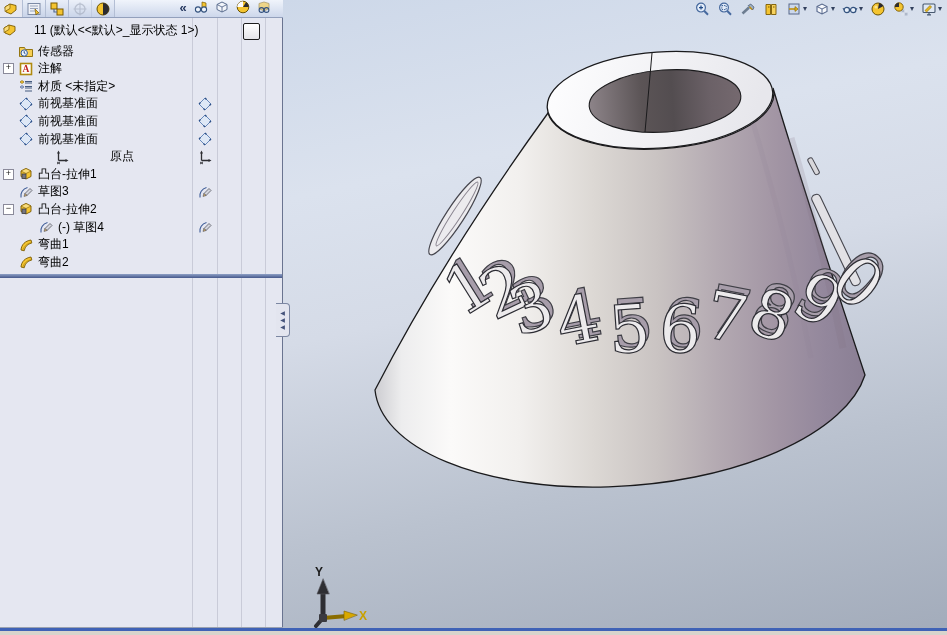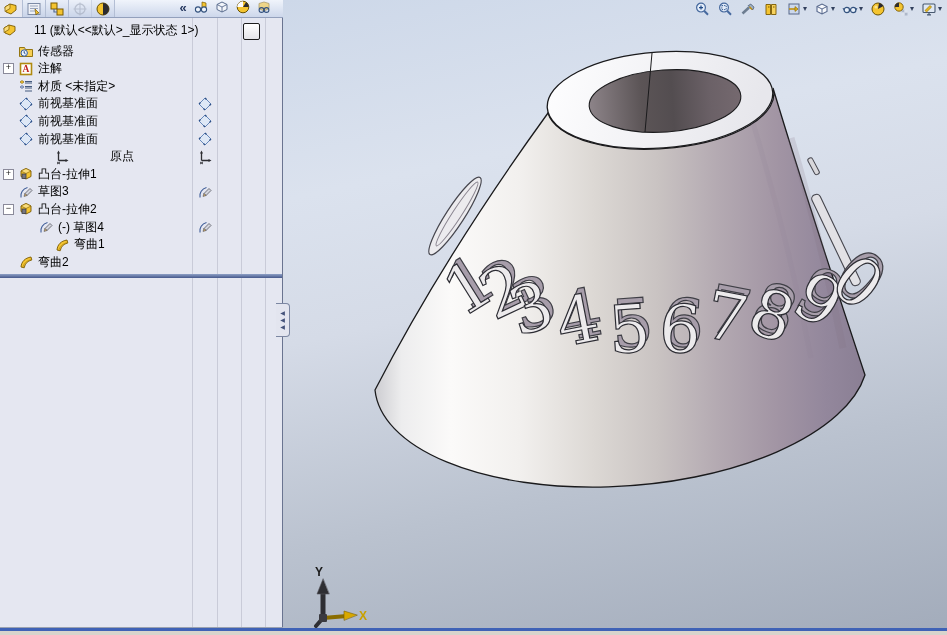--- a/index.html
+++ b/index.html
@@ -431,21 +431,21 @@
               <path d="M7 9.5 L12 4.5 L14 6.5 L9 11.5 Z" fill="#d4d6de" stroke="#55555f" stroke-width=".8"></path>
               <path d="M7 9.5 L9 11.5 L6 12.4 Z" fill="#f0c060" stroke="#55555f" stroke-width=".7"></path>
             </svg></span>
           <span class="lbl">(-) 草图4</span>
           <span class="icon pane-ic"><svg viewBox="0 0 16 16">
               <path d="M3 13.5 C2 9 5 4.5 9.5 3.5" fill="none" stroke="#3b5a96" stroke-width="1.1"></path>
               <path d="M7 9.5 L12 4.5 L14 6.5 L9 11.5 Z" fill="#d4d6de" stroke="#55555f" stroke-width=".8"></path>
               <path d="M7 9.5 L9 11.5 L6 12.4 Z" fill="#f0c060" stroke="#55555f" stroke-width=".7"></path>
             </svg></span>
         </div>
-        <div class="trow" style="top: 217.6px; margin-left: 36px;">
+        <div class="trow" style="top: 217.6px;">
           <span class="gap" style="width: 18px;"></span>
           <span class="icon"><svg viewBox="0 0 16 16">
               <path d="M3 13 C3.5 7.5 7 4 13 3 L13.8 6 C9.5 7 7.2 9.3 6.2 13.8 Z" fill="#f4c430" stroke="#7a5a00" stroke-width=".9"></path>
               <path d="M4.8 13.3 C5.8 9.5 8.5 6.8 13.4 5.5" fill="none" stroke="#b08a10" stroke-width=".7"></path>
             </svg></span>
           <span class="lbl">弯曲1</span>
         </div>
         <div class="trow" style="top: 235.2px; text-align: center;">
           <span class="gap" style="width: 18px;"></span>
           <span class="icon"><svg viewBox="0 0 16 16">

